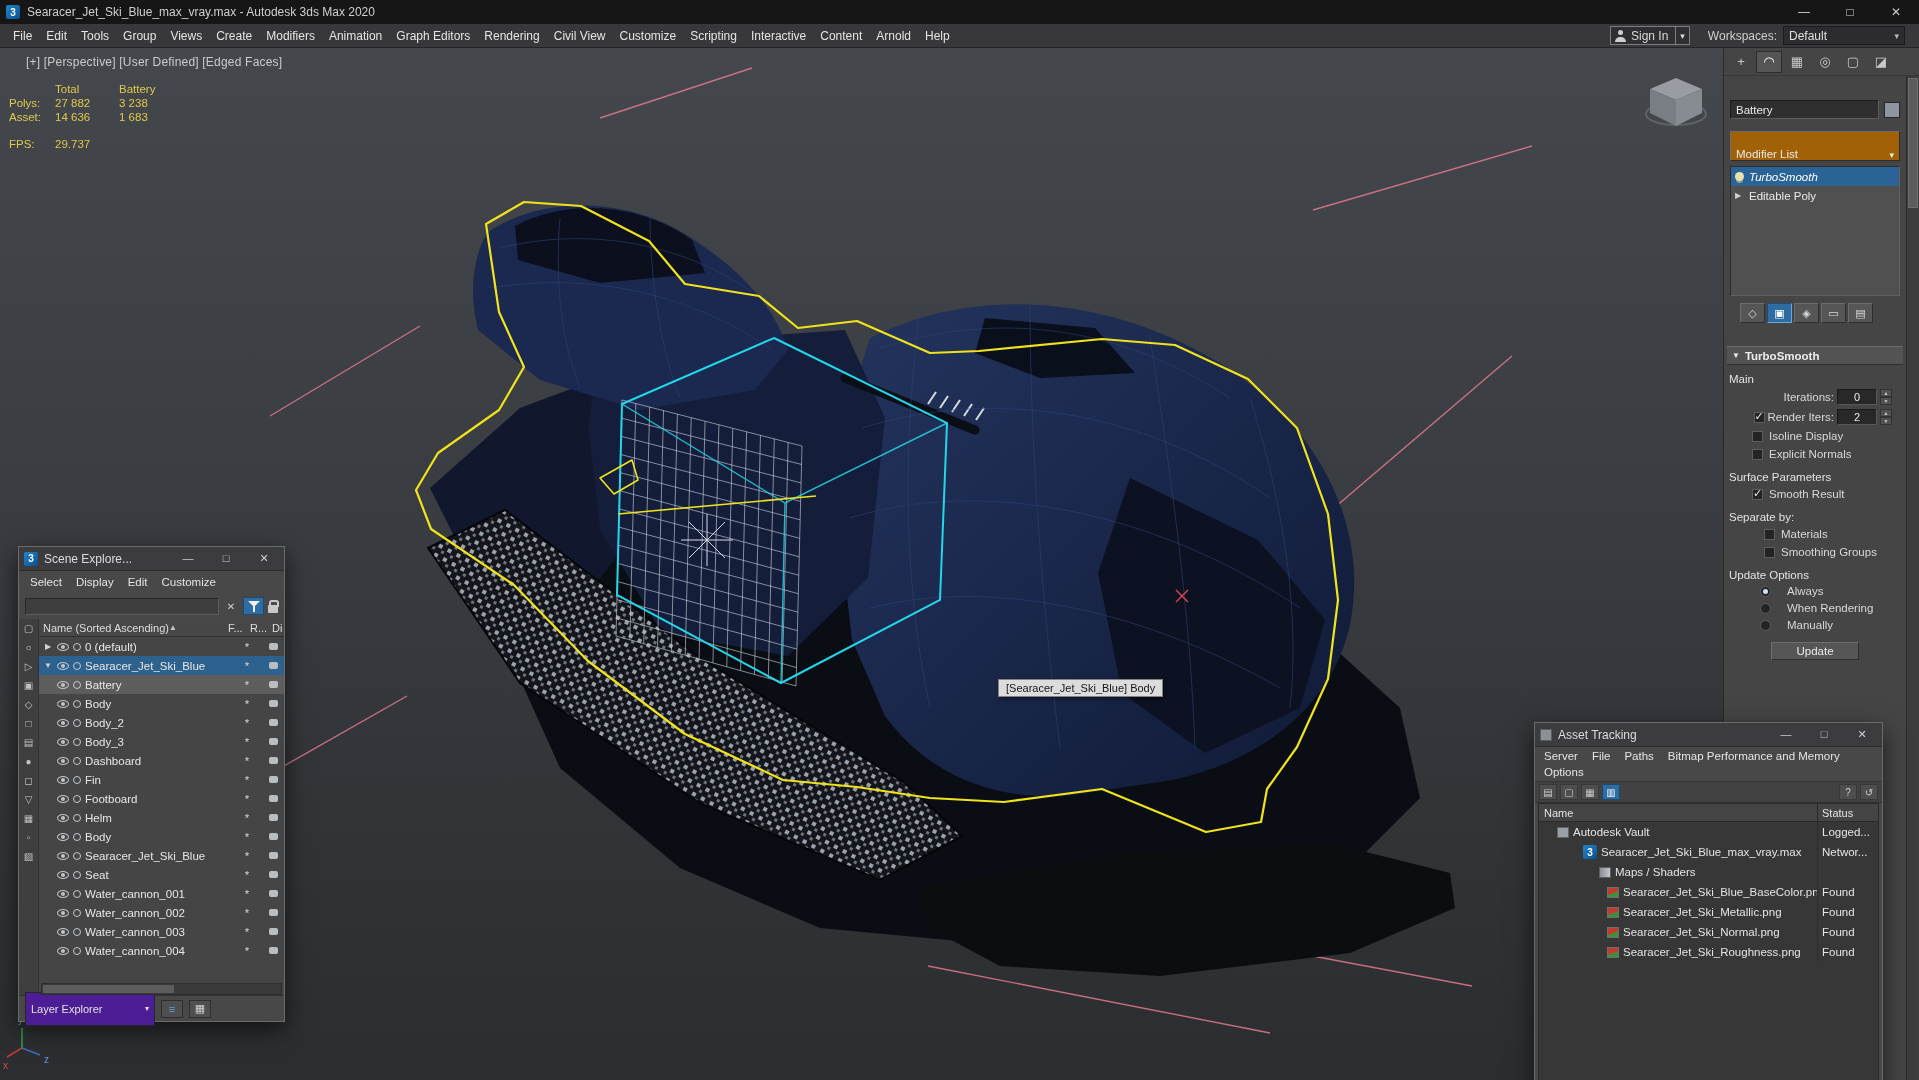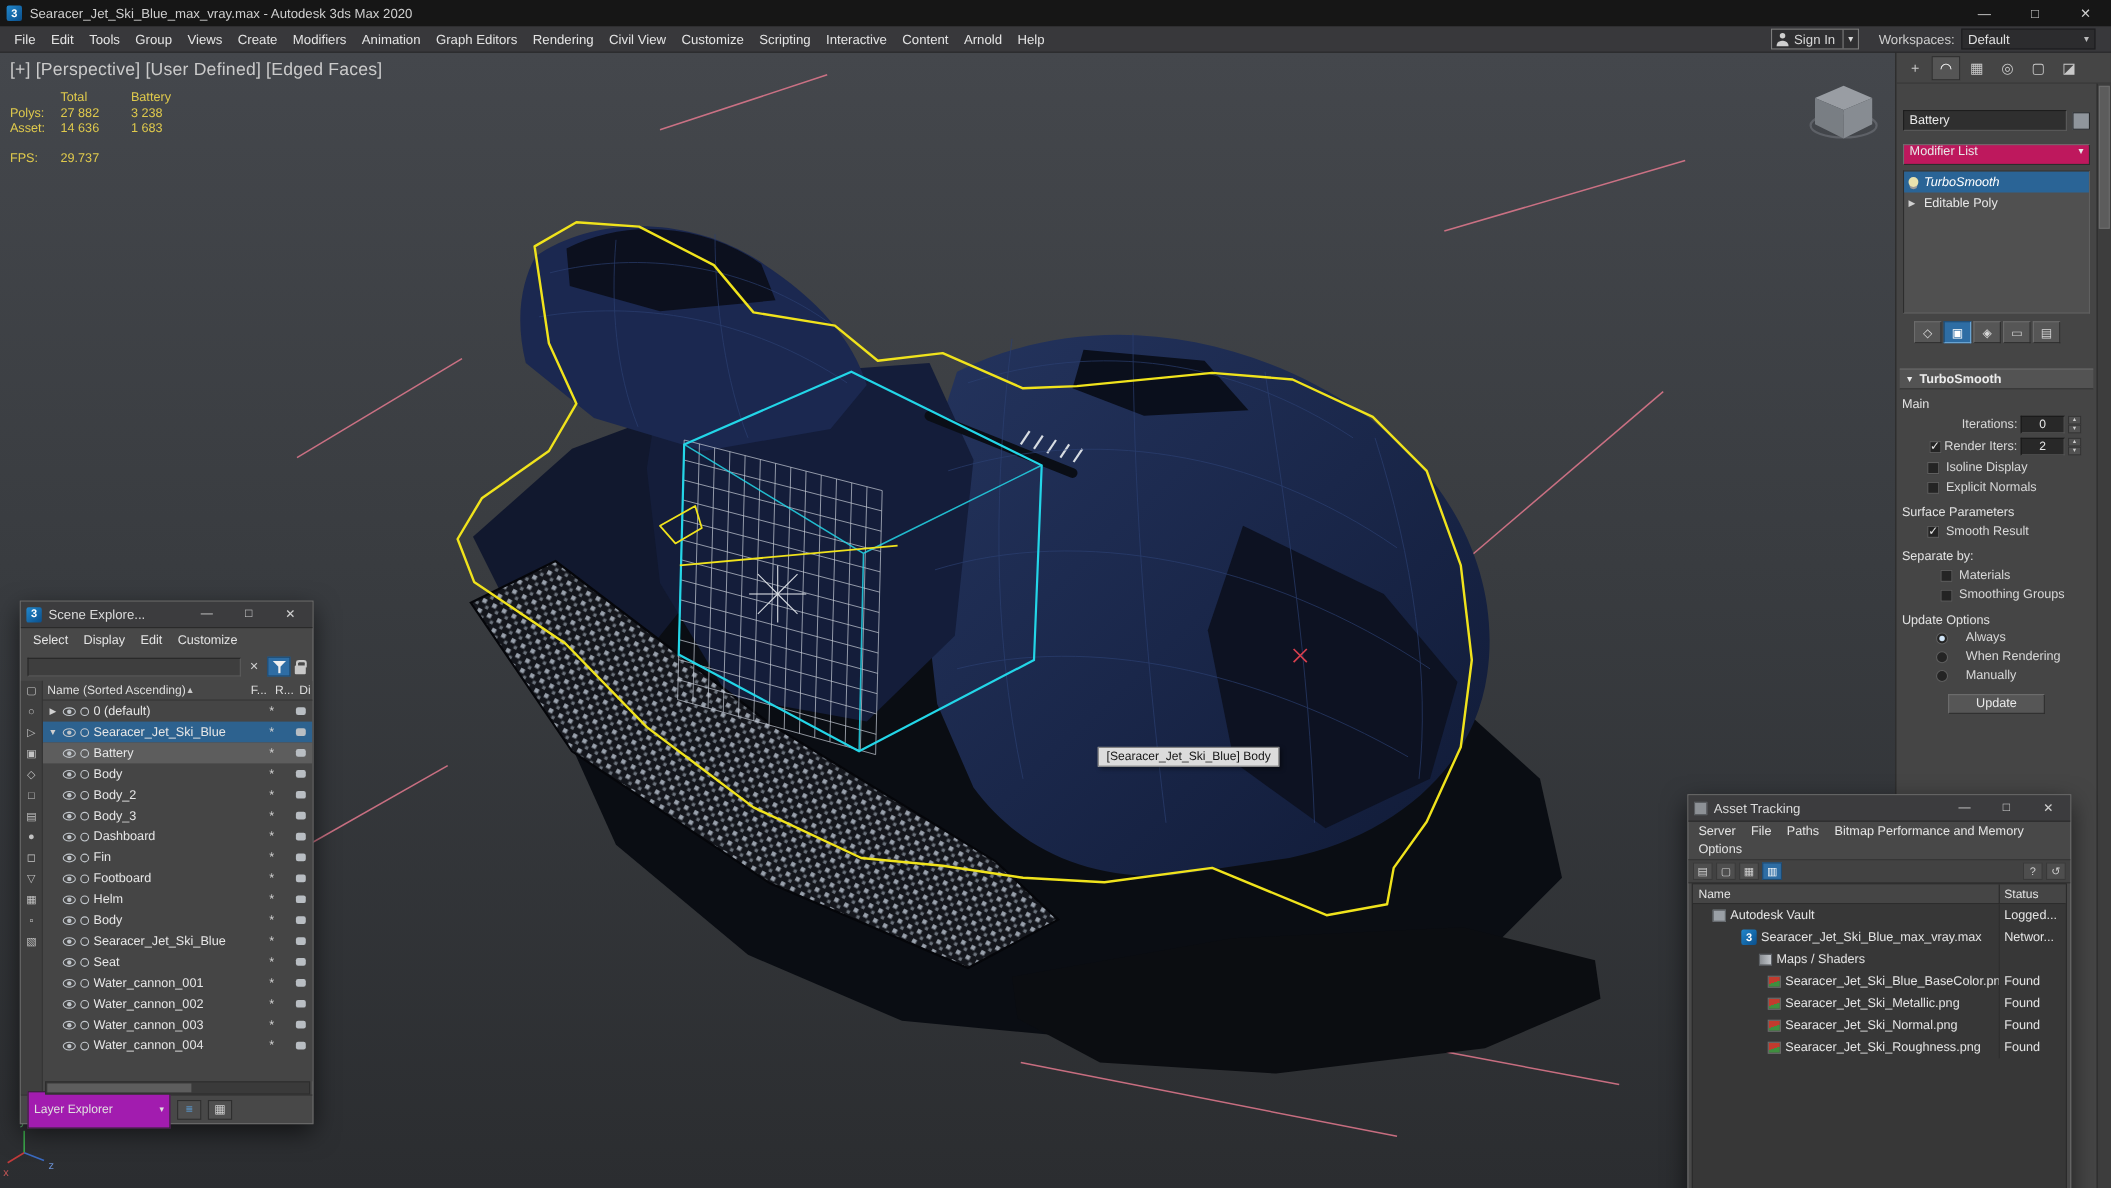--- a/index.html
+++ b/index.html
@@ -21,38 +21,38 @@
   .icon-person::before{content:"";position:absolute;top:0;left:3px;width:5px;height:5px;border-radius:50%;background:#cfcfcf}
   .icon-person::after{content:"";position:absolute;bottom:0;left:0;width:11px;height:5px;border-radius:5px 5px 0 0;background:#cfcfcf}
   .workspaces-label{margin-left:18px;color:#cfcfcf}
   .workspace-select{width:122px;height:19px;margin:0 8px 0 6px;background:#2c2c2e;border:1px solid #1c1c1e;display:flex;align-items:center;padding:0 5px;color:#e0e0e0}
   .workspace-select .arr{margin-left:auto;font-size:9px;color:#bbb}
 
   
   .main-row{flex:1;display:flex;min-height:0}
   .viewport{flex:1;position:relative;background:linear-gradient(180deg,#44474c 0%,#393c40 45%,#2b2d30 100%);overflow:hidden}
   .viewport svg{position:absolute;inset:0;width:100%;height:100%}
-  .vp-label{position:absolute;top:7px;left:9px;color:#cbcbcb;font-size:16px;letter-spacing:.2px}
+  .vp-label{position:absolute;top:7px;left:26px;color:#cbcbcb;font-size:12px;letter-spacing:.2px}
   .vp-stats{position:absolute;top:34px;left:9px;font-size:11.5px;line-height:14px}
   .vs-row{display:flex}
   .vs-l{width:46px}
   .vs-c{width:64px}
   .vs-row.fps{margin-top:13px}
   .tooltip{position:absolute;left:998px;top:631px;background:#dcdcdc;color:#161616;border:1px solid #828282;font-size:11px;padding:2px 7px;white-space:nowrap;box-shadow:2px 2px 4px rgba(0,0,0,.4)}
 
   
   .cmd-panel{width:196px;flex:none;background:#454545;border-left:1px solid #292929;position:relative;font-size:11.5px}
   .cp-tabs{height:28px;display:flex;align-items:center;gap:2px;padding:0 4px;border-bottom:1px solid #383838}
   .cp-tab{width:26px;height:22px;display:flex;align-items:center;justify-content:center;color:#c9c9c9;font-size:13px}
   .cp-tab.active{background:#555;border:1px solid #2e2e2e;color:#fff}
   .cp-inner{margin-right:13px}
   .cp-name-row{display:flex;align-items:center;gap:5px;padding:24px 6px 0 6px}
   .cp-field{flex:1;height:19px;background:#2f2f2f;border:1px solid #1d1d1d;border-bottom-color:#5d5d5d;border-right-color:#5d5d5d;color:#eaeaea;display:flex;align-items:center;padding-left:5px}
   .cp-swatch{width:16px;height:16px;background:#8f959c;border:1px solid #26282b;flex:none}
-  .cp-dropdown{height:19px;margin:12px 6px 0 6px;background:#be185d;border:1px solid;border-color:#6c6c6c #2d2d2d #2d2d2d #6c6c6c;display:flex;align-items:flex-start;padding:0 5px;color:#e8e8e8}
+  .cp-dropdown{height:30px;margin:12px 6px 0 6px;background:#a16207;border:1px solid;border-color:#6c6c6c #2d2d2d #2d2d2d #6c6c6c;display:flex;align-items:flex-end;padding:0 5px;color:#e8e8e8}
   .cp-dropdown .arr{margin-left:auto;font-size:9px}
   .cp-stack{height:130px;margin:5px 6px 0 6px;background:#505050;border:1px solid;border-color:#2d2d2d #606060 #606060 #2d2d2d}
   .stack-row{height:19px;display:flex;align-items:center;gap:5px;padding-left:4px;color:#e8e8e8}
   .stack-row.sel{background:#2a6496;color:#fff}
   .stack-row .exp{font-size:8px;width:9px;color:#d0d0d0}
   .italic{font-style:italic}
   .icon-bulb{width:9px;height:9px;border-radius:50%;background:#e9e2ae;box-shadow:0 3px 0 -1px #9a9a9a;flex:none}
   .cp-stackbtns{display:flex;gap:2px;padding:7px 0 0 16px}
   .sbtn{width:25px;height:20px;background:#565656;border:1px solid;border-color:#6c6c6c #2e2e2e #2e2e2e #6c6c6c;display:flex;align-items:center;justify-content:center;font-size:11px;color:#d7d7d7}
   .sbtn.active{background:#2e6da4;color:#fff;border-color:#1f4d75 #6fa9d8 #6fa9d8 #1f4d75}
@@ -114,21 +114,21 @@
   .se-row .lbl{flex:1;overflow:hidden}
   .se-row .fcol{width:22px;text-align:center;color:#d2d2d2;flex:none}
   .se-row .rcol{width:22px;display:flex;justify-content:center;flex:none}
   .icon-eye{display:inline-block;width:12px;height:8px;border:1px solid #bfc4c9;border-radius:50%;position:relative;flex:none}
   .icon-eye::after{content:"";position:absolute;left:3px;top:1px;width:4px;height:4px;background:#bfc4c9;border-radius:50%}
   .icon-dot{display:inline-block;width:8px;height:8px;border:1px solid #c4c9ce;border-radius:50%;flex:none}
   .icon-chip{width:9px;height:7px;background:#b9bec3;border-radius:2px}
   .hscroll{height:12px;background:#3a3a3a;border:1px solid #2d2d2d;position:relative;margin:0 2px;flex:none}
   .hscroll .thumb{position:absolute;top:1px;bottom:1px;left:1px;width:55%;background:#5d5d5d}
   .se-footer{height:26px;display:flex;align-items:center;gap:6px;padding:0 6px;border-top:1px solid #333;flex:none}
-  .dropdown{height:34px;background:#a21caf;border:1px solid #262626;display:flex;align-items:center;padding:0 5px;font-size:11px;color:#e0e0e0}
+  .dropdown{height:34px;background:#4c1d95;border:1px solid #262626;display:flex;align-items:center;padding:0 5px;font-size:11px;color:#e0e0e0}
   .layer-dd{width:130px}
   .dropdown .arr{margin-left:auto;font-size:8px;padding-left:6px}
   .se-foot-btn{width:22px;height:18px;background:#4f4f4f;border:1px solid #2e2e2e;display:flex;align-items:center;justify-content:center;font-size:11px;color:#cfcfcf}
   .se-foot-btn.blue{color:#5aa7e8;font-weight:bold}
 
   
   .asset-tracking{left:1534px;top:722px;width:349px;height:422px}
   .at-menu{display:flex;flex-wrap:wrap;padding:1px 2px;font-size:11.5px;color:#e4e4e4;flex:none}
   .at-menu span{padding:2px 7px}
   .at-toolbar{height:22px;display:flex;align-items:center;gap:3px;padding:0 4px;background:#424242;border-top:1px solid #363636;border-bottom:1px solid #303030;flex:none}

